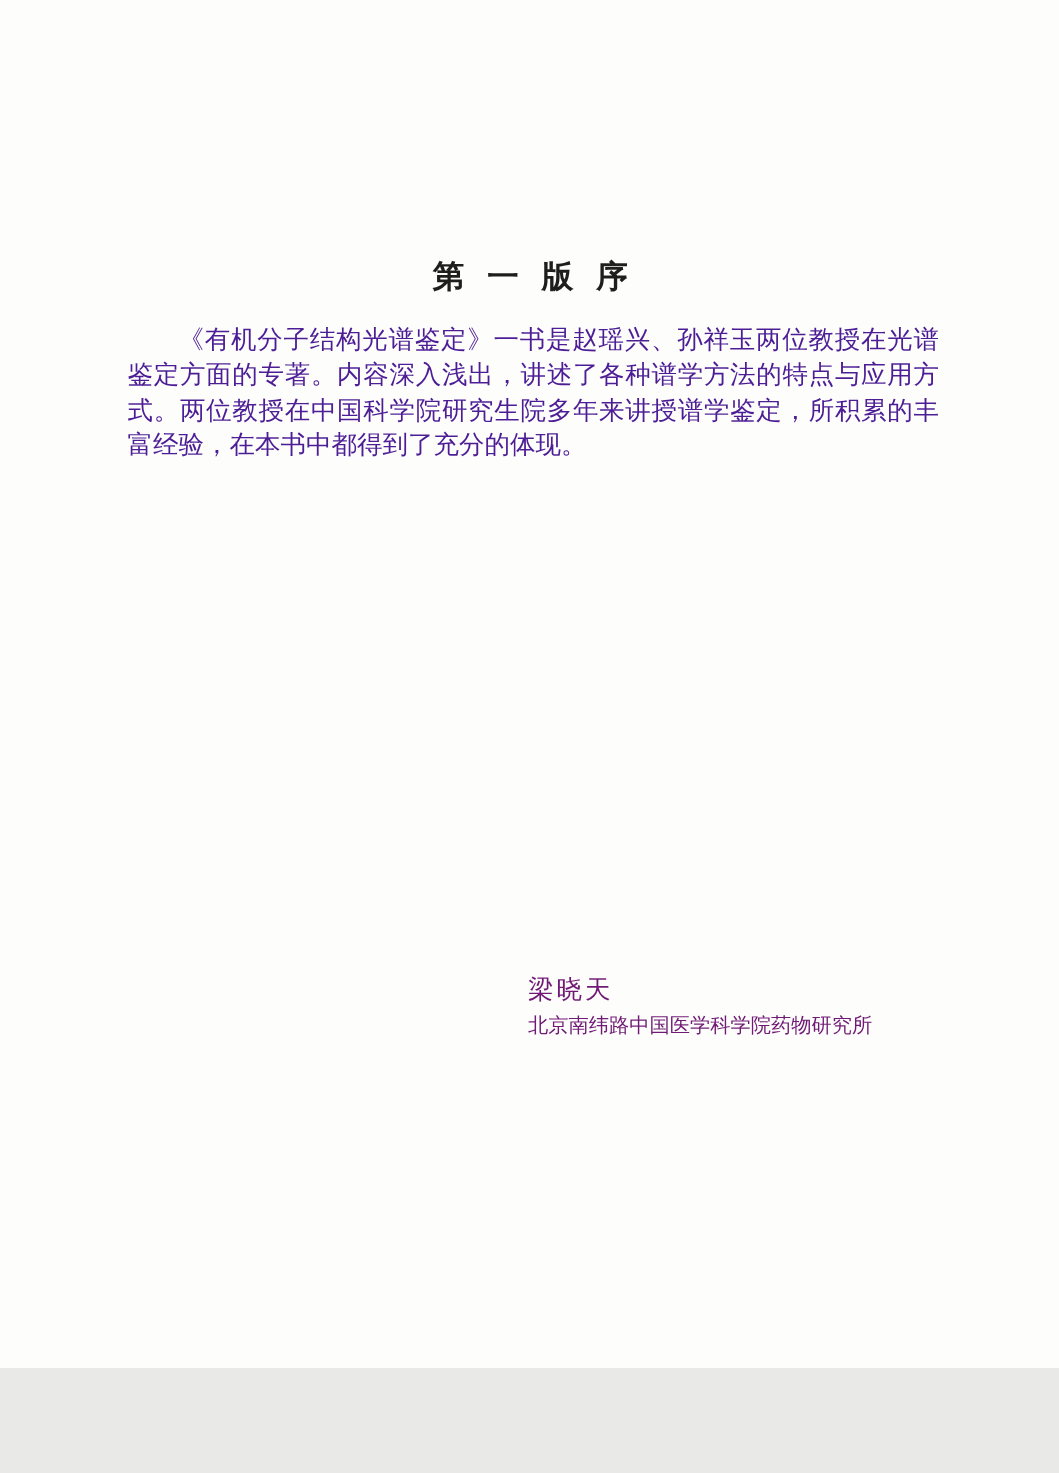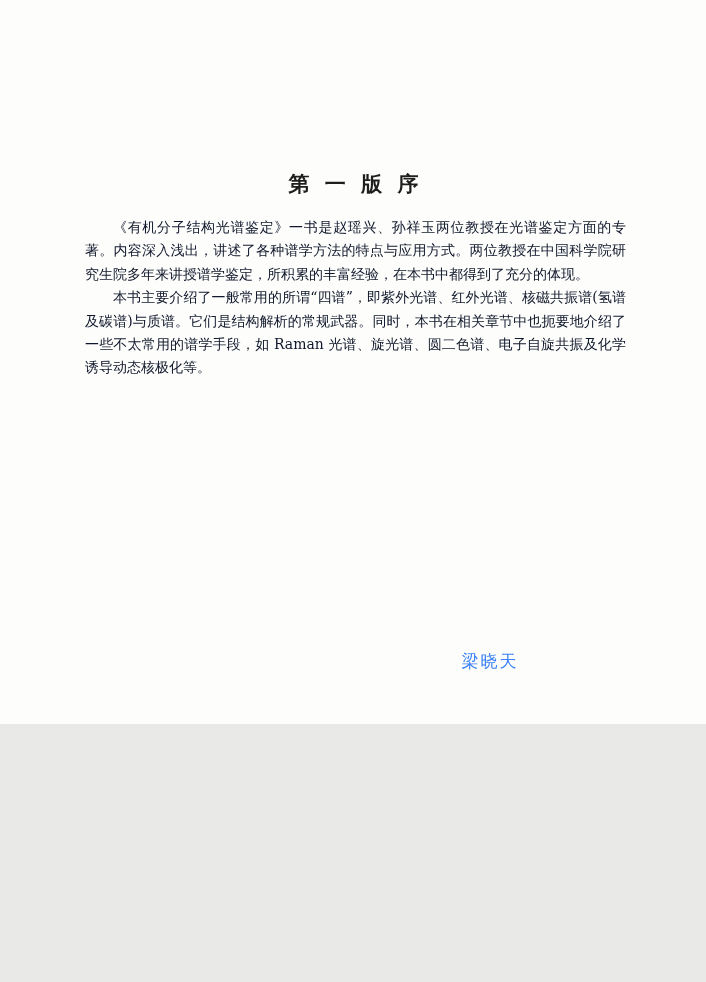--- a/index.html
+++ b/index.html
@@ -3,21 +3,21 @@
 <meta charset="utf-8">
 <style>
   html, body {
     margin: 0;
     padding: 0;
     background: #e9e9e7;
   }
   .page {
     position: relative;
     width: 706px;
-    height: 724px;
+    height: 912px;
     margin: 0 auto;
     background: #fdfdfc;
     overflow: hidden;
     color: #323230;
   }
   .page-title {
     position: absolute;
     top: 170px;
     left: 85px;
     width: 541px;
@@ -29,39 +29,39 @@
     letter-spacing: 4px;
     color: #1e1e1c;
     white-space: nowrap;
   }
   .preface-body {
     position: absolute;
     top: 216px;
     left: 85px;
     width: 541px;
     font-family: "DejaVu Serif", "Liberation Serif", serif;
-    font-size: 14px;
+    font-size: 17px;
     line-height: 23.4px;
-    color: #0f172a;
+    color: #4c1d95;
   }
   .preface-body p {
     margin: 0;
     padding: 0;
     text-indent: 2em;
     text-align: justify;
     text-justify: inter-ideograph;
   }
   .signature-block {
     position: absolute;
     top: 650px;
     left: 352px;
     width: 276px;
-    text-align: center;
-    font-family: Liberation Serif, serif;
-    color: #3b82f6;
+    text-align: left;
+    font-family: Liberation Mono, monospace;
+    color: #701a75;
   }
   .sig-name {
     font-size: 17px;
     line-height: 24px;
     letter-spacing: 2px;
   }
   .sig-affiliation {
     font-size: 13.5px;
     line-height: 23px;
     white-space: nowrap;
@@ -74,20 +74,20 @@
 </style>
 </head>
 <body>
 
 <div class="page">
 
   <h1 class="page-title">第 一 版 序</h1>
 
   <div class="preface-body">
     <p>《有机分子结构光谱鉴定》一书是赵瑶兴、孙祥玉两位教授在光谱鉴定方面的专著。内容深入浅出，讲述了各种谱学方法的特点与应用方式。两位教授在中国科学院研究生院多年来讲授谱学鉴定，所积累的丰富经验，在本书中都得到了充分的体现。</p>
-    <p>本书主要介绍了一般常用的所谓“四谱”，即紫外光谱、红外光谱、核磁共振谱(氢谱及碳谱)与质谱。它们是结构解析的常规武器。同时，本书在相关章节中也扼要地介绍了一些不太常用的谱学手段，如 Raman 光谱、旋光谱、圆二色谱、电子自旋共振及化学诱导动态核极化等。</p>
   </div>
 
   <div class="signature-block">
     <div class="sig-name">梁晓天</div>
+    <div class="sig-affiliation">北京南纬路中国医学科学院药物研究所</div>
   </div>
 
 </div>
 
 </body></html>

